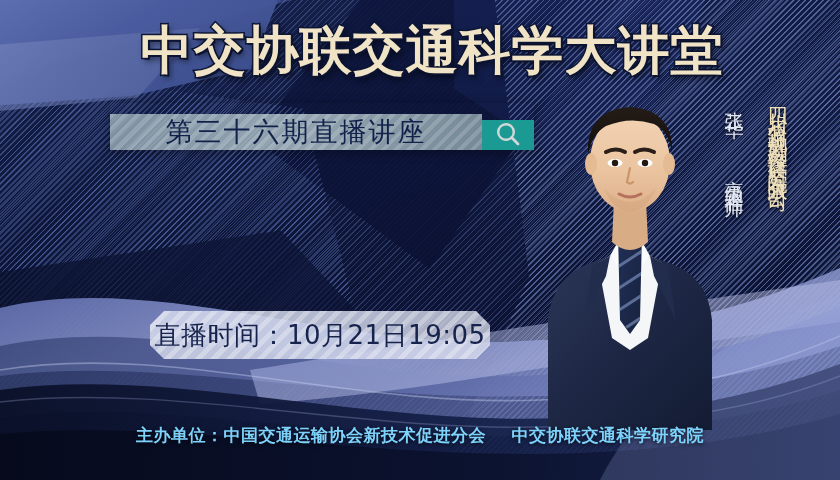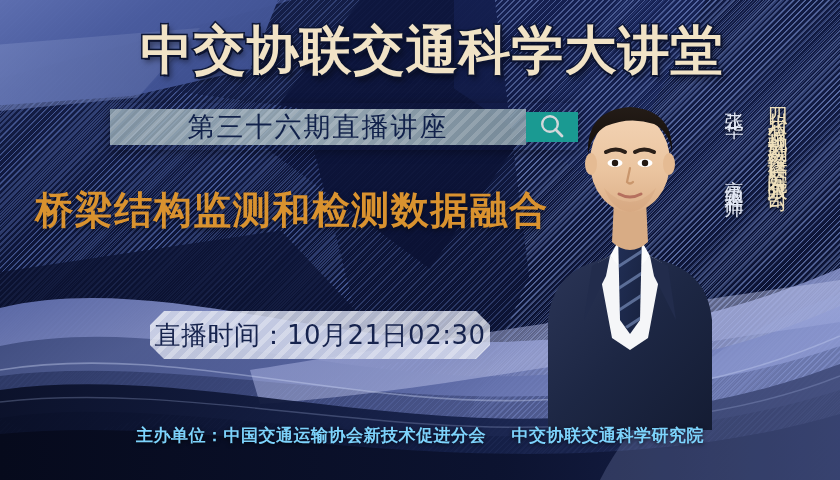--- a/index.html
+++ b/index.html
@@ -137,24 +137,24 @@
     white-space: nowrap;
     padding-left: 24px;
     z-index: 6;
   }
 
   
   .episode-bar {
     position: absolute;
     left: 110px;
     top: 103px;
-    width: 468px;
+    width: 424px;
     height: 47px;
     display: flex;
-    align-items: center;
+    align-items: flex-end;
     z-index: 7;
     box-shadow: 0 2px 10px rgba(0,0,0,.35);
   }
   .episode-label {
     position: relative;
     flex: 1 1 auto;
     background: linear-gradient(100deg, rgba(150,170,180,.82) 0%, rgba(168,186,194,.86) 55%, rgba(140,162,172,.82) 100%);
     display: flex; align-items: center; justify-content: center;
     overflow: hidden;
   }
@@ -440,25 +440,24 @@
       <span>
         <svg width="30" height="30" viewBox="0 0 30 30" xmlns="http://www.w3.org/2000/svg">
           <circle cx="13" cy="12" r="7.8" stroke="#d3d7da" stroke-width="2.4" fill="none"></circle>
           <line x1="18.6" y1="17.6" x2="25" y2="24" stroke="#d3d7da" stroke-width="2.8" stroke-linecap="round"></line>
         </svg>
       </span>
     </div>
   </div>
 
   <div class="lecture-title">
-    <div class="lecture-line">桥梁结构监测和检测数据融合</div>
   </div>
 
   <div class="time-badge">
-    <span class="time-text">直播时间：10月21日02:30</span>
+    <span class="time-text">直播时间：10月21日19:05</span>
   </div>
 
   <div class="vcol vcol-speaker">张二华  高级工程师</div>
 
   <div class="vcol vcol-org">四川省公路规划勘察设计研究院有限公司</div>
 
   <div class="footer">
     <span class="footer-text">主办单位：中国交通运输协会新技术促进分会    中交协联交通科学研究院</span>
   </div>
 

